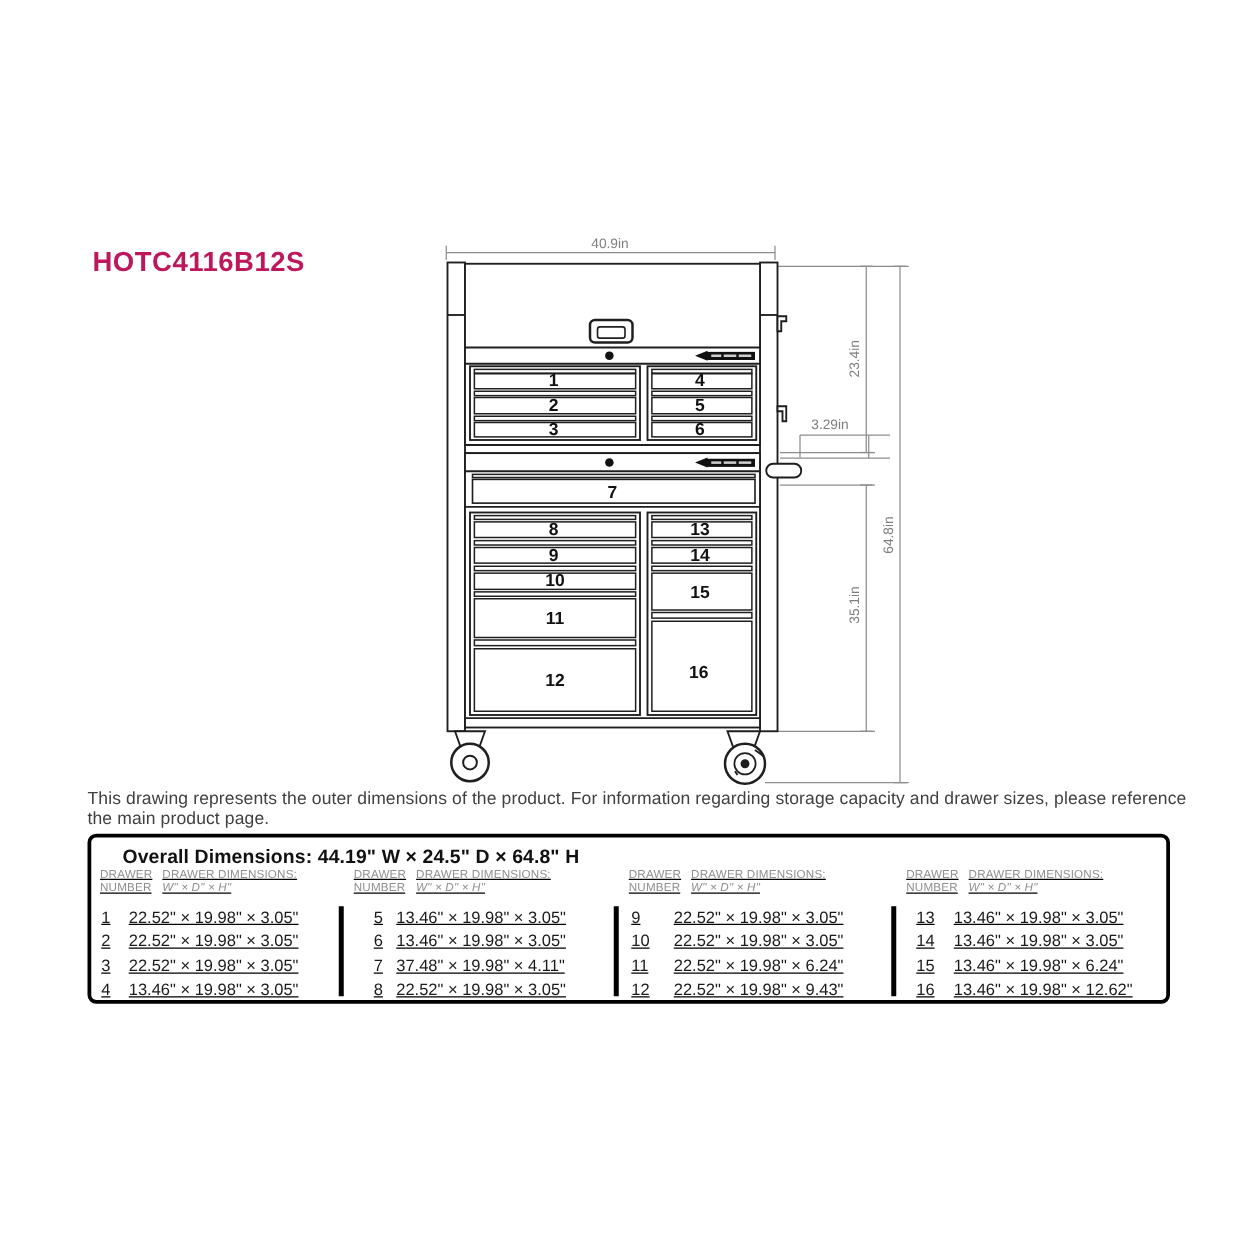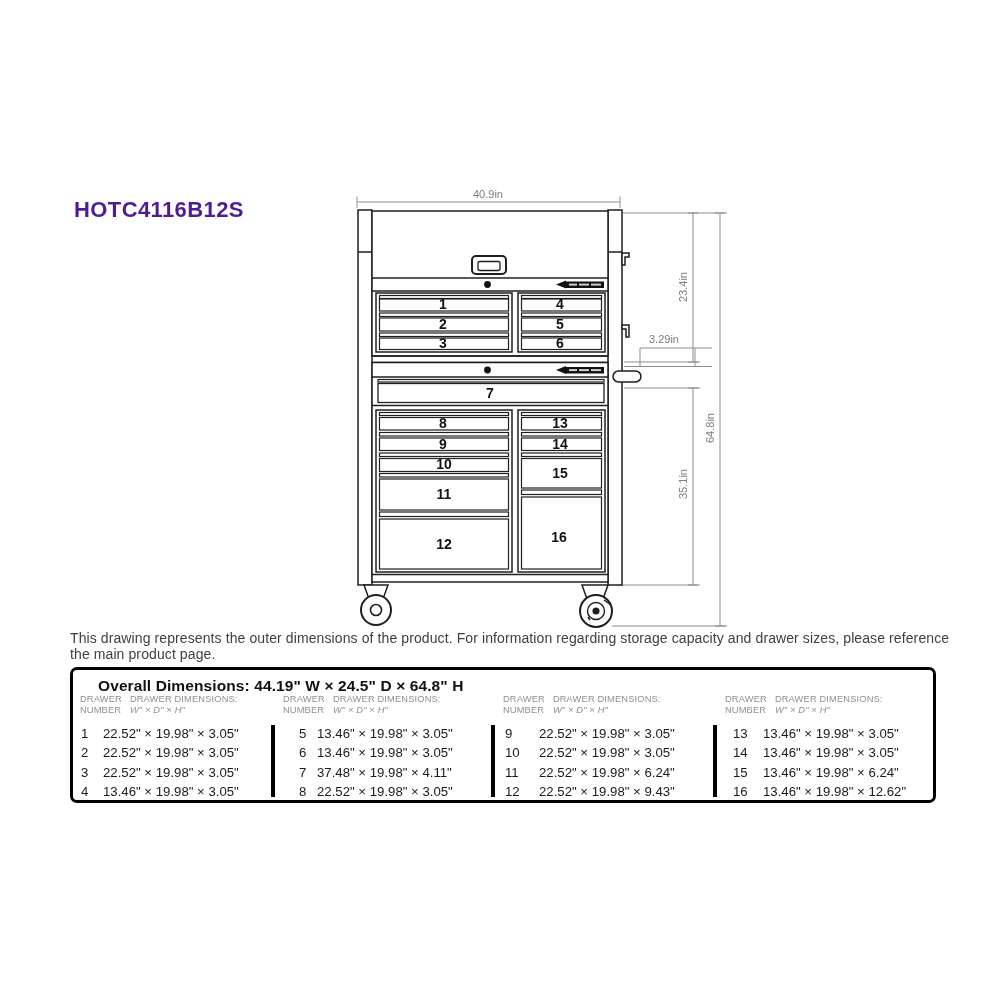--- a/index.html
+++ b/index.html
@@ -2,39 +2,39 @@
 <html><head>
 <meta charset="utf-8">
 <style>
   html,body{margin:0;padding:0;}
   body{
     width:1000px;height:1000px;position:relative;background:#fff;
     font-family:"Liberation Sans",sans-serif;overflow:hidden;
   }
   .model-title{
     position:absolute;left:74px;top:197px;
-    font-size:22px;font-weight:700;letter-spacing:.4px;color:#4c1d95;
+    font-size:22px;font-weight:700;letter-spacing:.4px;color:#be185d;
   }
   .note{
     position:absolute;left:70px;top:630px;width:888px;
     font-size:14px;line-height:16px;color:#404040;letter-spacing:.1px;
   }
   .drawing{position:absolute;left:340px;top:188px;}
   .dimtxt{font-family:"Liberation Sans",sans-serif;font-size:11px;fill:#7d7d7d;}
   .dlabel{font-family:"Liberation Sans",sans-serif;font-size:14px;font-weight:700;fill:#121212;}
 
   .dim-table{
     position:absolute;left:70px;top:667px;width:860px;height:130px;
     border:3px solid #000;border-radius:7px;background:#fff;
   }
   .ttitle{
     position:absolute;left:25px;top:7px;
     font-size:15.5px;font-weight:700;color:#111;letter-spacing:.1px;
   }
-  .tgroup{position:absolute;top:24px;}
+  .tgroup{position:absolute;top:24px;text-decoration:underline;}
   .g1{left:7px;}  .g2{left:210px;}  .g3{left:430px;}  .g4{left:652px;}
   .ghdr{display:flex;gap:8px;font-size:9.3px;line-height:10.5px;color:#8f8f8f;letter-spacing:.15px;}
   .ghdr .it{font-style:italic;}
   .grows{margin-top:9px;}
   .trow{display:flex;height:19.3px;align-items:center;font-size:13.2px;color:#1a1a1a;}
   .num{flex:0 0 auto;}
   .dims{flex:0 0 auto;white-space:pre;}
   .g1 .trow{padding-left:1px;} .g1 .num{width:22px;}
   .g2 .trow{padding-left:16px;}.g2 .num{width:18px;}
   .g3 .trow{padding-left:2px;} .g3 .num{width:34px;}

